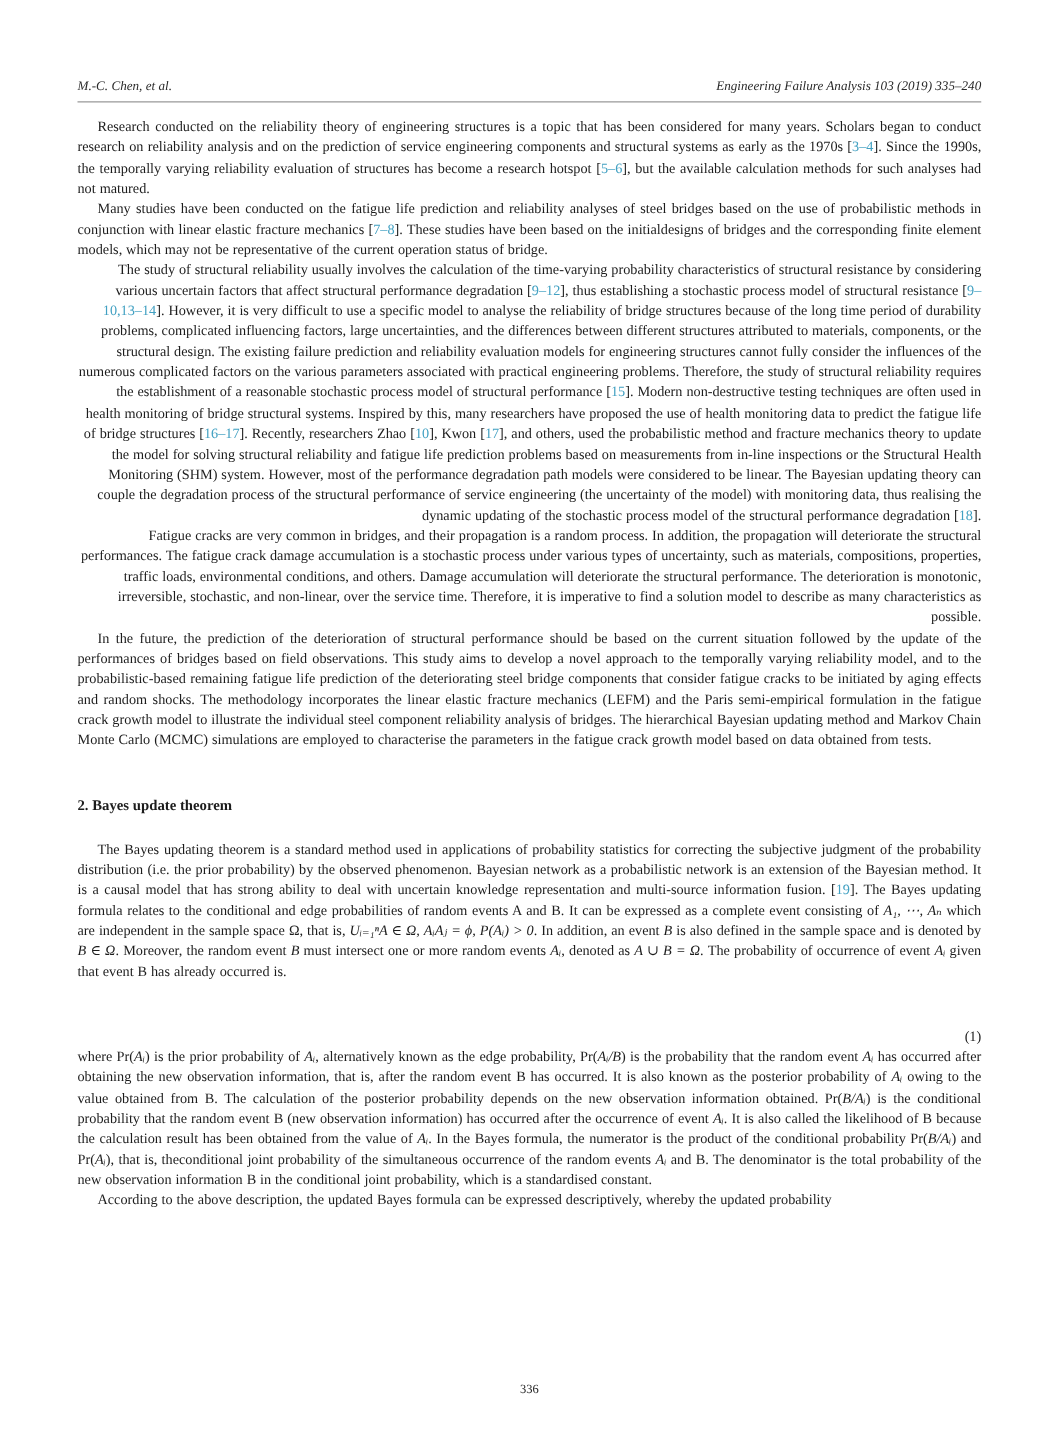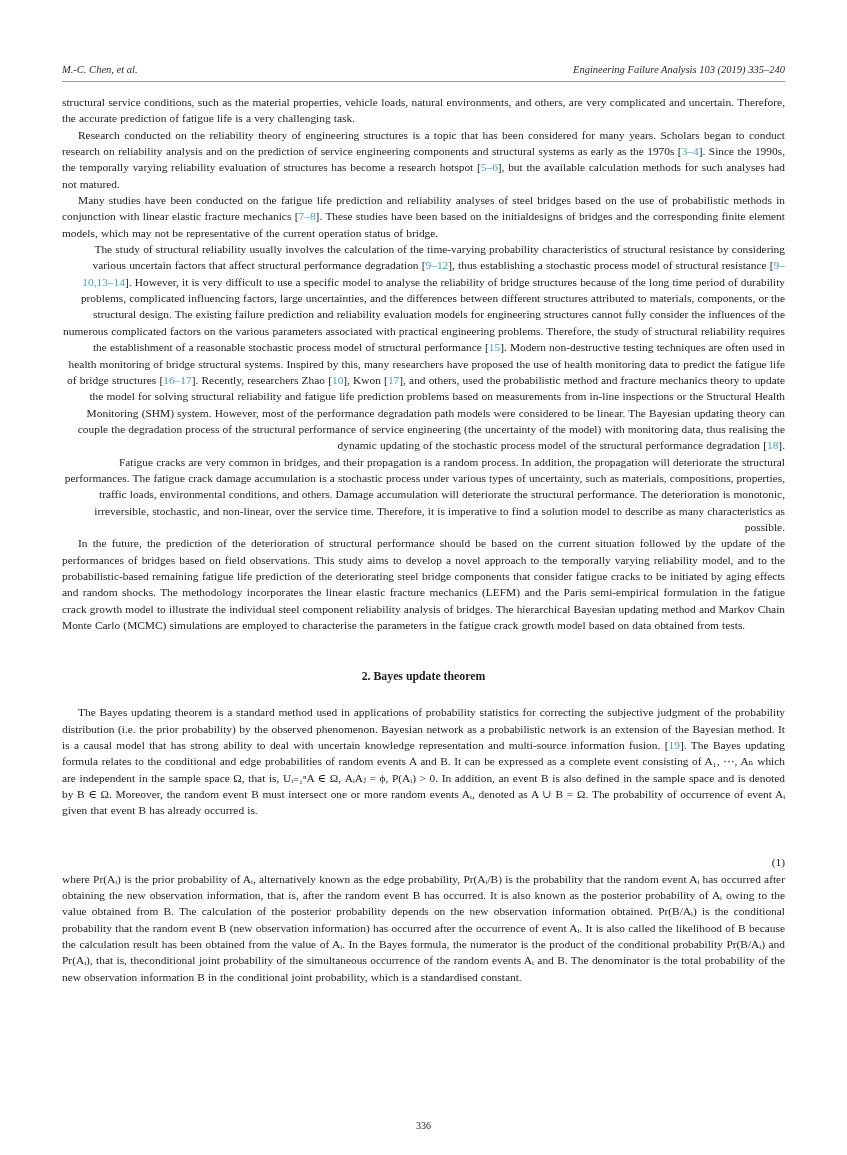--- a/index.html
+++ b/index.html
@@ -31,75 +31,74 @@
   main.article-body p {
     margin: 0;
     font-size: 11.4px;
     line-height: 16.35px;
     text-align: justify;
     word-spacing: 0.3px;
   }
   main.article-body p.center { text-align: right; }
   main.article-body p.indent { text-indent: 16px; }
   .cite { color: var(--link, #41a0c2); cursor: pointer; }
-  .math { }
+  .math { font-style: italic; }
   h2.section-heading {
     font-size: 11.8px;
     font-weight: bold;
     margin: 36px 0 20px 0;
-    text-align: center;
   }
   .equation-block {
     height: 52px;
     display: flex;
     align-items: flex-end;
     justify-content: flex-end;
     font-size: 11.4px;
     line-height: 16.35px;
   }
   footer.page-footer {
     position: absolute;
     left: 0;
-    bottom: 38px;
+    bottom: 52px;
     width: 100%;
     text-align: center;
     font-size: 10px;
     color: #1c1c1c;
   }
 </style>
 </head>
 <body>
 
 <div class="page">
 
   <header class="page-header">
     <span>M.-C. Chen, et al.</span>
     <span>Engineering Failure Analysis 103 (2019) 335–240</span>
   </header>
 
   <hr class="header-rule">
 
   <main class="article-body">
 
-    <p class="just"><span>structural service conditions, such as the material properties, vehicle loads, natural environments, and others, are very complicated and uncertain. Therefore, the accurate prediction of fatigue life is a very challenging task.</span></p>
     <p class="just indent"><span>Research conducted on the reliability theory of engineering structures is a topic that has been considered for many years. Scholars began to conduct research on reliability analysis and on the prediction of service engineering components and structural systems as early as the 1970s [</span><span class="cite">3–4</span><span>]. Since the 1990s, the temporally varying reliability evaluation of structures has become a research hotspot [</span><span class="cite">5–6</span><span>], but the available calculation methods for such analyses had not matured.</span></p>
     <p class="just indent"><span>Many studies have been conducted on the fatigue life prediction and reliability analyses of steel bridges based on the use of probabilistic methods in conjunction with linear elastic fracture mechanics [</span><span class="cite">7–8</span><span>]. These studies have been based on the initialdesigns of bridges and the corresponding finite element models, which may not be representative of the current operation status of bridge.</span></p>
     <p class="center"><span>The study of structural reliability usually involves the calculation of the time-varying probability characteristics of structural resistance by considering various uncertain factors that affect structural performance degradation [</span><span class="cite">9–12</span><span>], thus establishing a stochastic process model of structural resistance [</span><span class="cite">9–10,13–14</span><span>]. However, it is very difficult to use a specific model to analyse the reliability of bridge structures because of the long time period of durability problems, complicated influencing factors, large uncertainties, and the differences between different structures attributed to materials, components, or the structural design. The existing failure prediction and reliability evaluation models for engineering structures cannot fully consider the influences of the numerous complicated factors on the various parameters associated with practical engineering problems. Therefore, the study of structural reliability requires the establishment of a reasonable stochastic process model of structural performance [</span><span class="cite">15</span><span>]. Modern non-destructive testing techniques are often used in health monitoring of bridge structural systems. Inspired by this, many researchers have proposed the use of health monitoring data to predict the fatigue life of bridge structures [</span><span class="cite">16–17</span><span>]. Recently, researchers Zhao [</span><span class="cite">10</span><span>], Kwon [</span><span class="cite">17</span><span>], and others, used the probabilistic method and fracture mechanics theory to update the model for solving structural reliability and fatigue life prediction problems based on measurements from in-line inspections or the Structural Health Monitoring (SHM) system. However, most of the performance degradation path models were considered to be linear. The Bayesian updating theory can couple the degradation process of the structural performance of service engineering (the uncertainty of the model) with monitoring data, thus realising the dynamic updating of the stochastic process model of the structural performance degradation [</span><span class="cite">18</span><span>].</span></p>
     <p class="center"><span>Fatigue cracks are very common in bridges, and their propagation is a random process. In addition, the propagation will deteriorate the structural performances. The fatigue crack damage accumulation is a stochastic process under various types of uncertainty, such as materials, compositions, properties, traffic loads, environmental conditions, and others. Damage accumulation will deteriorate the structural performance. The deterioration is monotonic, irreversible, stochastic, and non-linear, over the service time. Therefore, it is imperative to find a solution model to describe as many characteristics as possible.</span></p>
     <p class="just indent"><span>In the future, the prediction of the deterioration of structural performance should be based on the current situation followed by the update of the performances of bridges based on field observations. This study aims to develop a novel approach to the temporally varying reliability model, and to the probabilistic-based remaining fatigue life prediction of the deteriorating steel bridge components that consider fatigue cracks to be initiated by aging effects and random shocks. The methodology incorporates the linear elastic fracture mechanics (LEFM) and the Paris semi-empirical formulation in the fatigue crack growth model to illustrate the individual steel component reliability analysis of bridges. The hierarchical Bayesian updating method and Markov Chain Monte Carlo (MCMC) simulations are employed to characterise the parameters in the fatigue crack growth model based on data obtained from tests.</span></p>
 
     <h2 class="section-heading">2. Bayes update theorem</h2>
 
     <p class="just indent"><span>The Bayes updating theorem is a standard method used in applications of probability statistics for correcting the subjective judgment of the probability distribution (i.e. the prior probability) by the observed phenomenon. Bayesian network as a probabilistic network is an extension of the Bayesian method. It is a causal model that has strong ability to deal with uncertain knowledge representation and multi-source information fusion. [</span><span class="cite">19</span><span>]. The Bayes updating formula relates to the conditional and edge probabilities of random events A and B. It can be expressed as a complete event consisting of </span><span class="math">A₁, ⋯, Aₙ</span><span> which are independent in the sample space Ω, that is, </span><span class="math">Uᵢ₌₁ⁿA ∈ Ω, AᵢAⱼ = ϕ, P(Aᵢ) &gt; 0</span><span>. In addition, an event </span><span class="math">B</span><span> is also defined in the sample space and is denoted by </span><span class="math">B ∈ Ω</span><span>. Moreover, the random event </span><span class="math">B</span><span> must intersect one or more random events </span><span class="math">Aᵢ</span><span>, denoted as </span><span class="math">A ∪ B = Ω</span><span>. The probability of occurrence of event </span><span class="math">Aᵢ</span><span> given that event B has already occurred is.</span></p>
 
     <div class="equation-block">
       <span>(1)</span>
     </div>
 
     <p class="just"><span>where Pr(</span><span class="math">Aᵢ</span><span>) is the prior probability of </span><span class="math">Aᵢ</span><span>, alternatively known as the edge probability, Pr(</span><span class="math">Aᵢ/B</span><span>) is the probability that the random event </span><span class="math">Aᵢ</span><span> has occurred after obtaining the new observation information, that is, after the random event B has occurred. It is also known as the posterior probability of </span><span class="math">Aᵢ</span><span> owing to the value obtained from B. The calculation of the posterior probability depends on the new observation information obtained. Pr(</span><span class="math">B/Aᵢ</span><span>) is the conditional probability that the random event B (new observation information) has occurred after the occurrence of event </span><span class="math">Aᵢ</span><span>. It is also called the likelihood of B because the calculation result has been obtained from the value of </span><span class="math">Aᵢ</span><span>. In the Bayes formula, the numerator is the product of the conditional probability Pr(</span><span class="math">B/Aᵢ</span><span>) and Pr(</span><span class="math">Aᵢ</span><span>), that is, theconditional joint probability of the simultaneous occurrence of the random events </span><span class="math">Aᵢ</span><span> and B. The denominator is the total probability of the new observation information B in the conditional joint probability, which is a standardised constant.</span></p>
+    <p class="just indent"><span>According to the above description, the updated Bayes formula can be expressed descriptively, whereby the updated probability</span></p>
 
   </main>
 
   <footer class="page-footer">
     <span>336</span>
   </footer>
 
 </div>
 
 </body></html>

